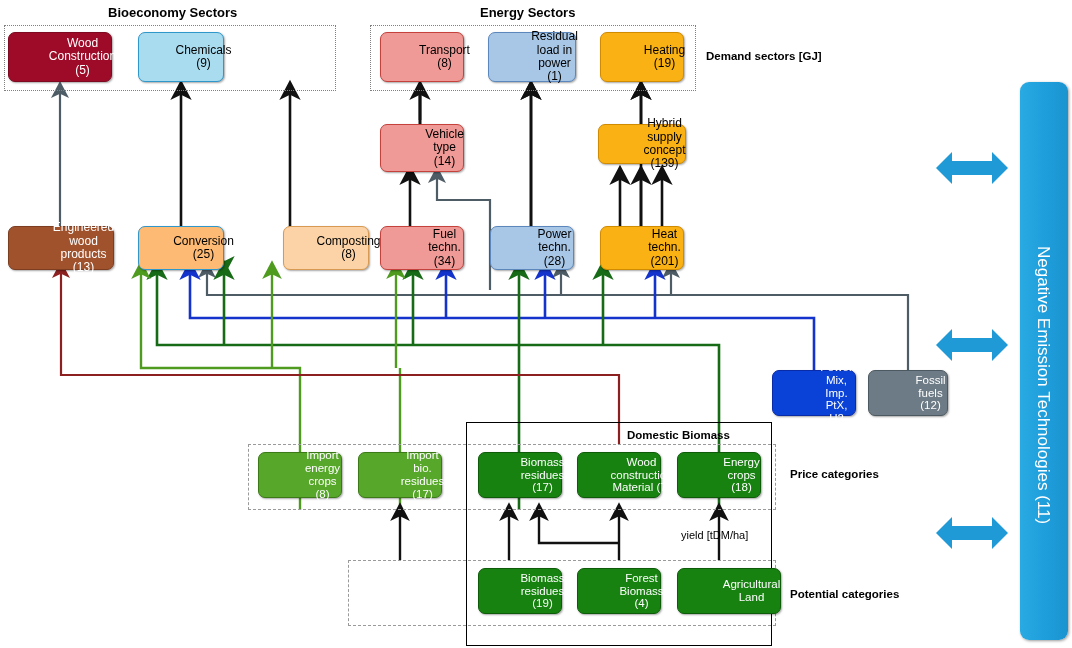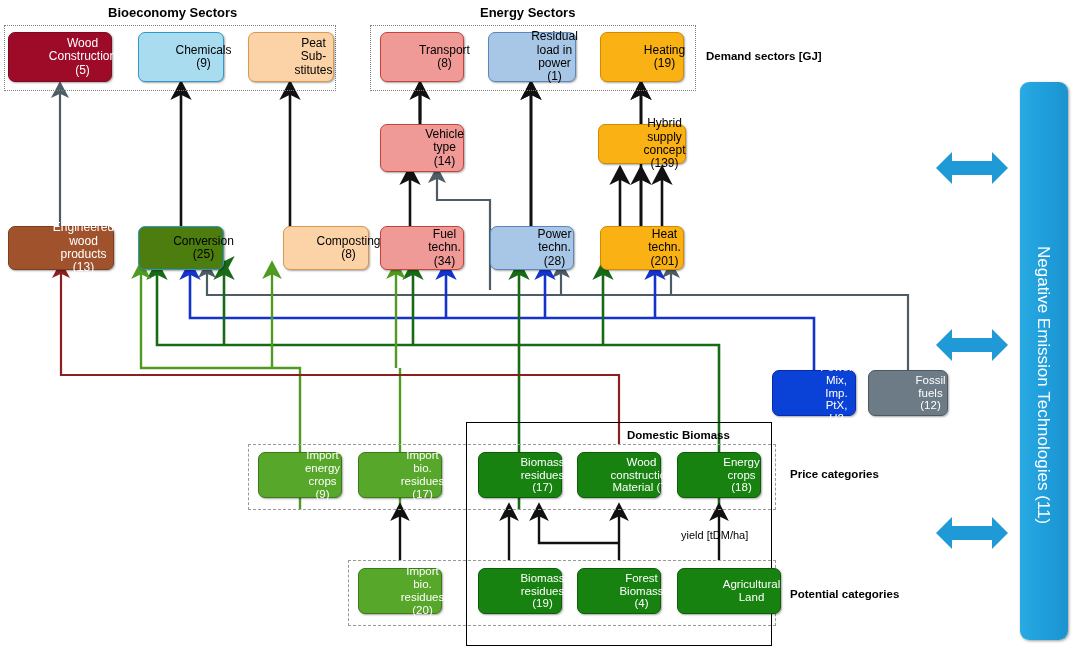--- a/index.html
+++ b/index.html
@@ -133,23 +133,20 @@
   </svg>
 
   <div class="node" style="left:8px;top:32px;width:104px;height:50px;background:#9e0b28;color:#fff;border:1.5px solid #7d0a20;font-size:12px;">
     <span>Wood Construction (5)</span>
     </div>
 
   <div class="node" style="left:138px;top:32px;width:86px;height:50px;background:#aadcf0;color:#000;border:1.5px solid #2f97c9;font-size:12px;">
     <span>Chemicals (9)</span>
     </div>
 
-  <div class="node" style="left:248px;top:32px;width:86px;height:50px;background:#fbd3a6;color:#000;border:1.5px solid #d89a52;font-size:12px;">
-    <span>Peat Sub-stitutes</span>
-    </div>
 
   <div class="node" style="left:380px;top:32px;width:84px;height:50px;background:#ef9a96;color:#000;border:1.5px solid #c4413c;font-size:12px;">
     <span>Transport (8)</span>
     </div>
 
   <div class="node" style="left:488px;top:32px;width:88px;height:50px;background:#a8c7e6;color:#000;border:1.5px solid #5b87bd;font-size:12px;">
     <span>Residual load in power (1)</span>
     </div>
 
   <div class="node" style="left:600px;top:32px;width:84px;height:50px;background:#f9b113;color:#000;border:1.5px solid #d18b00;font-size:12px;">
@@ -161,21 +158,21 @@
     </div>
 
   <div class="node" style="left:598px;top:124px;width:88px;height:40px;background:#f9b113;color:#000;border:1.5px solid #d18b00;font-size:12px;">
     <span>Hybrid supply concept (139)</span>
     </div>
 
   <div class="node" style="left:8px;top:226px;width:106px;height:44px;background:#a0522d;color:#fff;border:1.5px solid #7c3d20;font-size:12px;">
     <span>Engineered wood products (13)</span>
     </div>
 
-  <div class="node" style="left:138px;top:226px;width:86px;height:44px;background:#4d7c0f;color:#000;border:1.5px solid #2f97c9;font-size:12px;">
+  <div class="node" style="left:138px;top:226px;width:86px;height:44px;background:#fdba74;color:#000;border:1.5px solid #2f97c9;font-size:12px;">
     <span>Conversion (25)</span>
     </div>
 
   <div class="node" style="left:248px;top:226px;width:86px;height:44px;background:#fbd3a6;color:#000;border:1.5px solid #d89a52;font-size:12px;margin-left:35px;">
     <span>Composting (8)</span>
     </div>
 
   <div class="node" style="left:380px;top:226px;width:84px;height:44px;background:#ef9a96;color:#000;border:1.5px solid #c4413c;font-size:12px;">
     <span>Fuel techn. (34)</span>
     </div>
@@ -190,42 +187,39 @@
 
   <div class="node" style="left:772px;top:370px;width:84px;height:46px;background:#0a42d8;color:#fff;border:1.5px solid #0a2ba8;font-size:11.5px;">
     <span>Power Mix, Imp. PtX, H2</span>
     </div>
 
   <div class="node" style="left:868px;top:370px;width:80px;height:46px;background:#6d7b86;color:#fff;border:1.5px solid #4d5960;font-size:11.5px;">
     <span>Fossil fuels (12)</span>
     </div>
 
   <div class="node" style="left:258px;top:452px;width:84px;height:46px;background:#57a72a;color:#fff;border:1.5px solid #3c7a17;font-size:11.5px;">
-    <span>Import energy crops (9)</span>
+    <span>Import energy crops (8)</span>
     </div>
 
   <div class="node" style="left:358px;top:452px;width:84px;height:46px;background:#57a72a;color:#fff;border:1.5px solid #3c7a17;font-size:11.5px;">
     <span>Import bio. residues (17)</span>
     </div>
 
   <div class="node" style="left:478px;top:452px;width:84px;height:46px;background:#17820f;color:#fff;border:1.5px solid #0e5c0a;font-size:11.5px;">
     <span>Biomass residues (17)</span>
     </div>
 
   <div class="node" style="left:577px;top:452px;width:84px;height:46px;background:#17820f;color:#fff;border:1.5px solid #0e5c0a;font-size:11.5px;">
     <span>Wood construction Material (7)</span>
     </div>
 
   <div class="node" style="left:677px;top:452px;width:84px;height:46px;background:#17820f;color:#fff;border:1.5px solid #0e5c0a;font-size:11.5px;">
     <span>Energy crops (18)</span>
     </div>
 
-  <div class="node" style="left:358px;top:568px;width:84px;height:46px;background:#57a72a;color:#fff;border:1.5px solid #3c7a17;font-size:11.5px;">
-    <span>Import bio. residues (20)</span>
-    </div>
 
   <div class="node" style="left:478px;top:568px;width:84px;height:46px;background:#17820f;color:#fff;border:1.5px solid #0e5c0a;font-size:11.5px;">
     <span>Biomass residues (19)</span>
     </div>
 
   <div class="node" style="left:577px;top:568px;width:84px;height:46px;background:#17820f;color:#fff;border:1.5px solid #0e5c0a;font-size:11.5px;">
     <span>Forest Biomass (4)</span>
     </div>
 
   <div class="node" style="left:677px;top:568px;width:104px;height:46px;background:#17820f;color:#fff;border:1.5px solid #0e5c0a;font-size:11.5px;">

